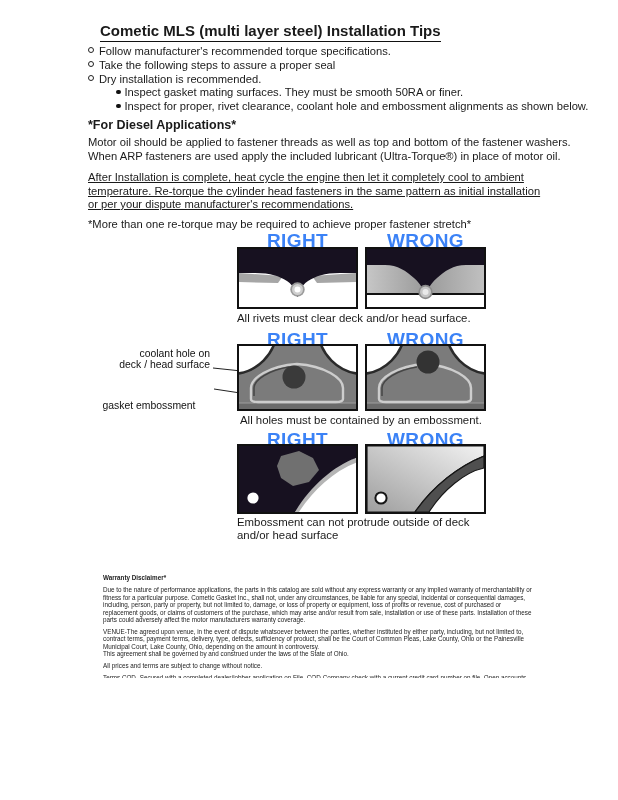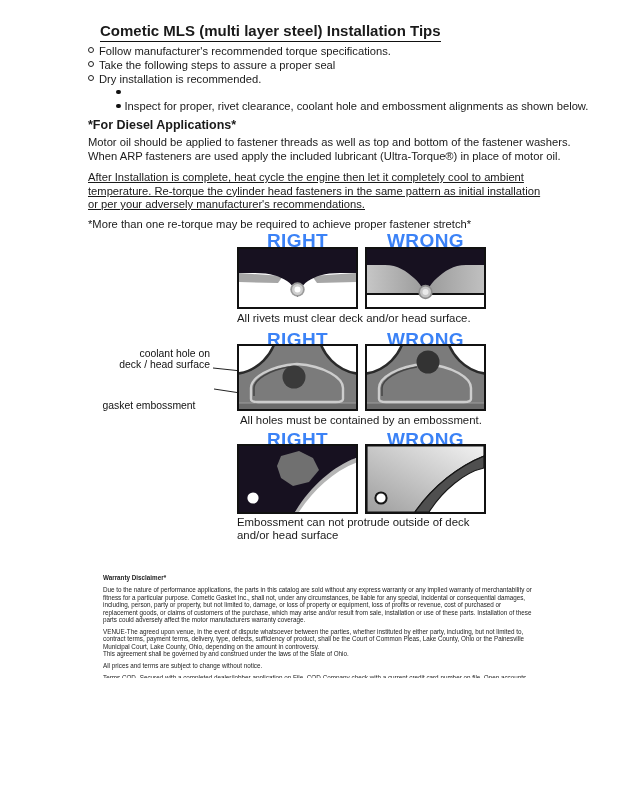--- a/index.html
+++ b/index.html
@@ -68,35 +68,35 @@
 <body>
 
 <div class="page">
 
   <div class="page-title">Cometic MLS (multi layer steel) Installation Tips</div>
 
   <div class="bullets">
     <div class="b-item"><span class="ring"></span><span>Follow manufacturer's recommended torque specifications.</span></div>
     <div class="b-item"><span class="ring"></span><span>Take the following steps to assure a proper seal</span></div>
     <div class="b-item"><span class="ring"></span><span>Dry installation is recommended.</span></div>
-    <div class="b-item sub"><span class="dot"></span></div>
+    <div class="b-item sub"><span class="dot"></span><span>Inspect gasket mating surfaces.  They must be smooth 50RA or finer.</span></div>
     <div class="b-item sub"><span class="dot"></span><span>Inspect for proper, rivet clearance, coolant hole and embossment alignments as shown below.</span></div>
   </div>
 
   <div class="diesel-heading">*For Diesel Applications*</div>
 
   <div class="para para1">
     <div class="pline">Motor oil should be applied to fastener threads as well as top and bottom of the fastener washers.</div>
     <div class="pline">When ARP fasteners are used apply the included lubricant (Ultra-Torque®) in place of motor oil.</div>
   </div>
 
   <div class="para para2">
     <div class="pline">After Installation is complete, heat cycle the engine then let it completely cool to ambient</div>
     <div class="pline">temperature. Re-torque the cylinder head fasteners in the same pattern as initial installation</div>
-    <div class="pline">or per your adversely manufacturer's recommendations.</div>
+    <div class="pline">or per your dispute manufacturer's recommendations.</div>
   </div>
 
   <div class="para para3">
     <div class="pline">*More than one re-torque may be required to achieve proper fastener stretch*</div>
   </div>
 
   <div class="dg-label" style="left:237px; top:230px;">RIGHT</div>
   <div class="dg-label" style="left:365px; top:230px;">WRONG</div>
 
   <div class="dg-box" style="left:237px; top:247px;">

